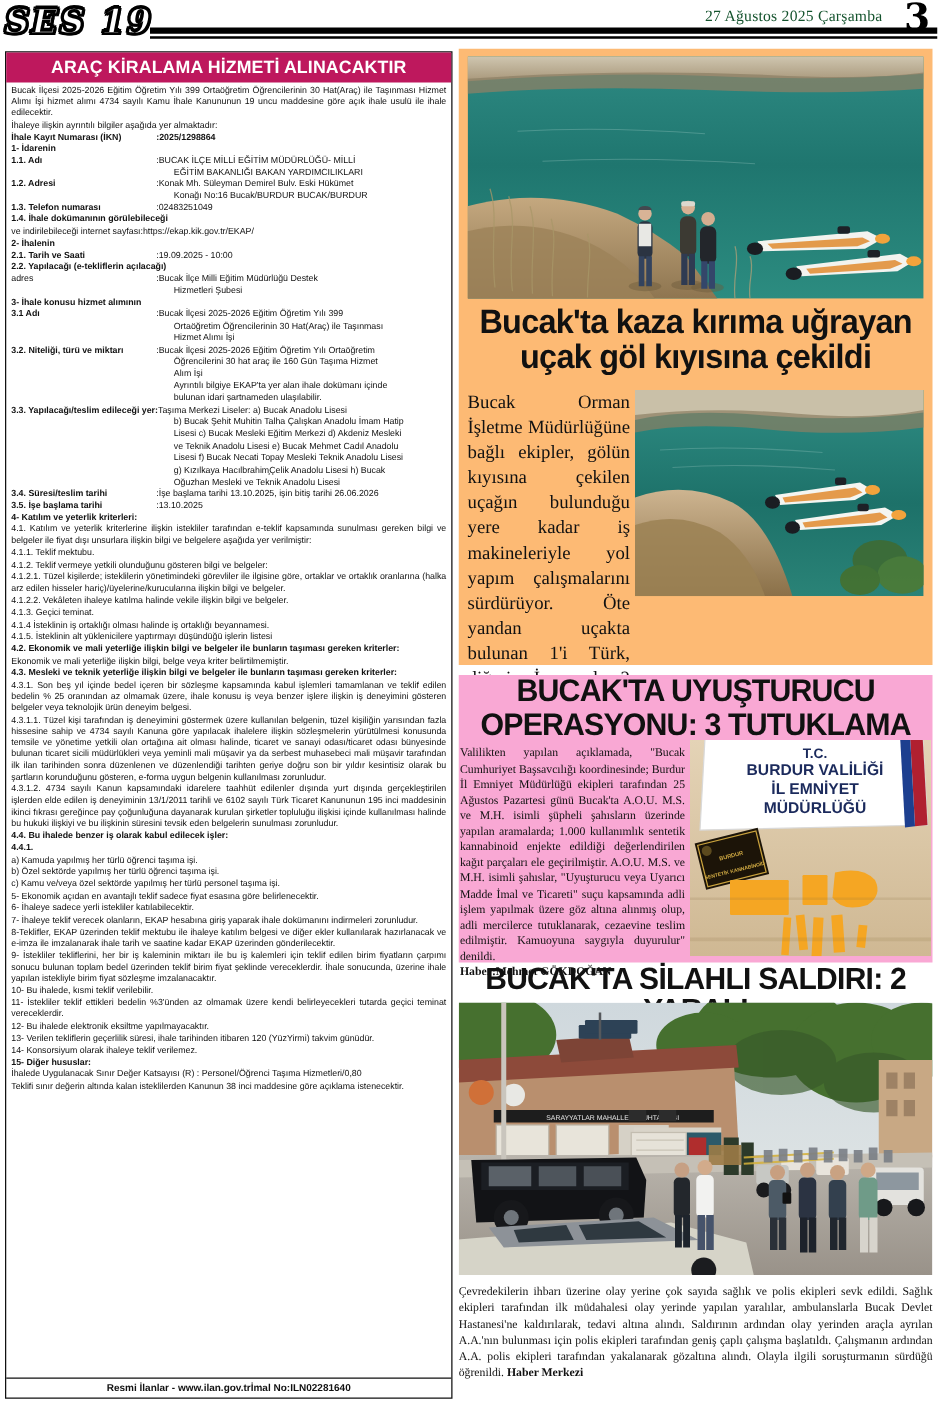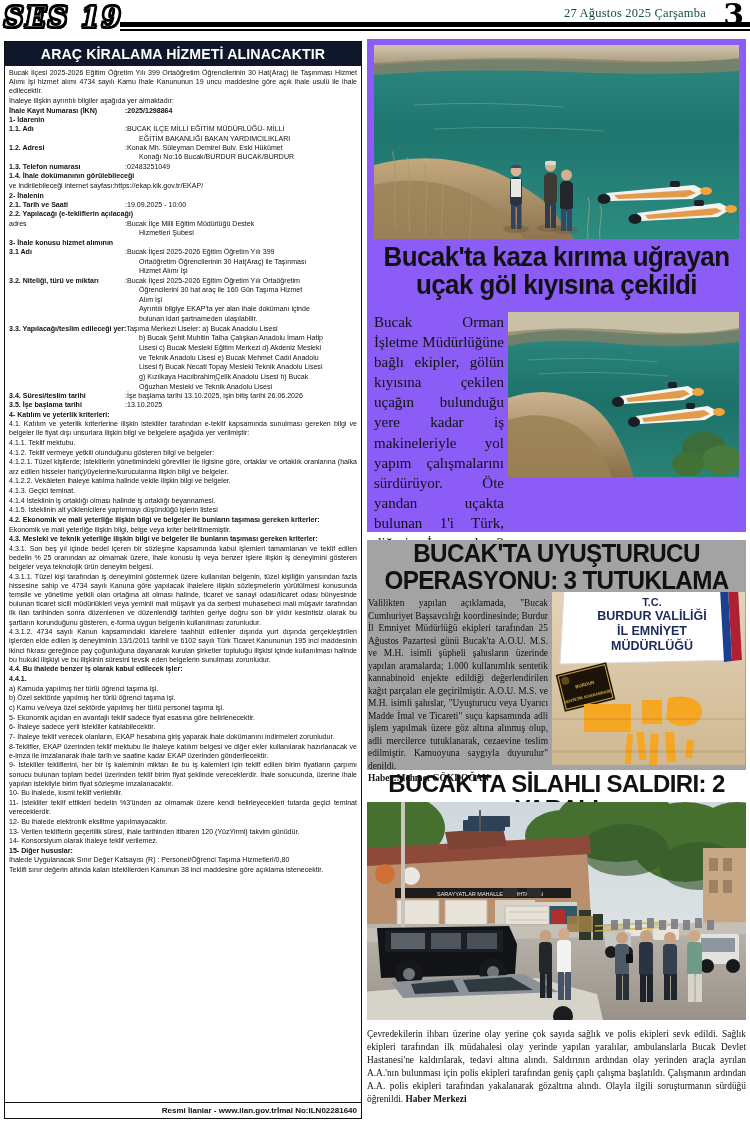--- a/index.html
+++ b/index.html
@@ -46,21 +46,21 @@
   }
 
   
   .notice{
     position:absolute;left:4px;top:41px;width:358px;height:1078px;
     border:1.4px solid #111;
     background:#fff;
     box-sizing:border-box;
   }
   .notice-head{
-    height:24px;background:#0f172a;color:#fff;
+    height:24px;background:#be185d;color:#fff;
     display:flex;align-items:center;justify-content:center;
     font-size:14.2px;font-weight:bold;letter-spacing:.1px;
   }
   .notice-body{
     padding:2px 4px 0 4px;
     font-family:"Liberation Sans", sans-serif;
     font-size:7.05px;
     line-height:1.30;
     color:#111;
     text-align:justify;
@@ -70,29 +70,29 @@
   .notice-body p{margin:0 0 0.5px 0;}
   .notice-body b{font-weight:bold;}
   .kv{display:flex;margin:0;}
   .kv .k{width:116px;flex:0 0 116px;}
   .kv .v{flex:1;}
   .kv-ind2{padding-left:130px;}
   .notice-foot{
     position:absolute;left:0;bottom:0;width:100%;
     border-top:1.4px solid #111;
     height:16px;
-    display:flex;align-items:center;justify-content:flex-end;
+    display:flex;align-items:center;justify-content:center;
     padding:0 4px;box-sizing:border-box;
     font-size:8px;font-weight:bold;color:#111;
   }
 
   
   .story1{
     position:absolute;left:367px;top:39px;width:379px;height:493px;
-    background:#8b5cf6;
+    background:#fdba74;
   }
   .s1-photo{
     position:absolute;left:7px;top:6px;width:365px;height:194px;
     overflow:hidden;
   }
   .s1-head{
     position:absolute;left:0px;top:205px;width:379px;
     text-align:center;
     font-family:"Liberation Sans", sans-serif;
     font-weight:bold;
@@ -117,21 +117,21 @@
   }
   .s1-tail{
     position:absolute;left:0;top:172px;width:365px;
     font-family:"Liberation Serif", serif;
     font-size:9.3px;line-height:1.34;color:#111;text-align:justify;
   }
 
   
   .story2{
     position:absolute;left:367px;top:540px;width:379px;height:230px;
-    background:#a3a3a3;
+    background:#f9a8d4;
   }
   .s2-head{
     position:absolute;left:0;top:0;width:379px;text-align:center;
     font-family:"Liberation Sans", sans-serif;
     font-weight:bold;font-size:25px;line-height:1.06;
     letter-spacing:-.7px;color:#111;
     transform:scaleX(0.97);
   }
   .s2-body{
     position:absolute;left:1px;top:57px;width:180px;

